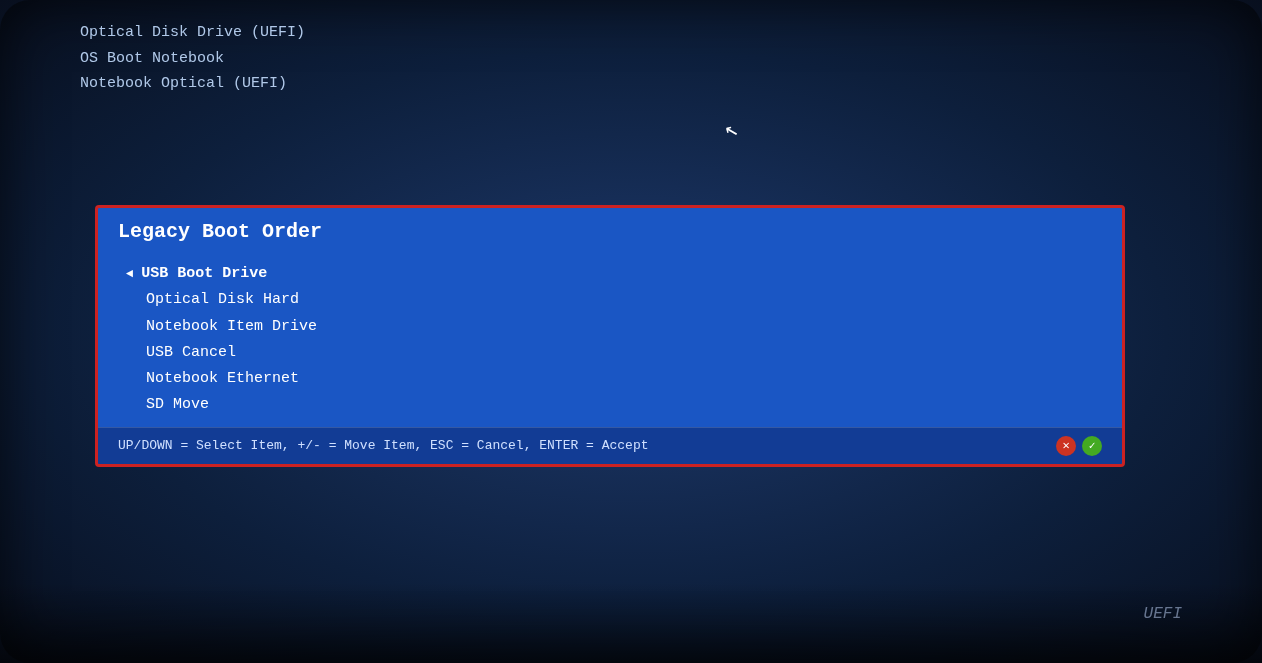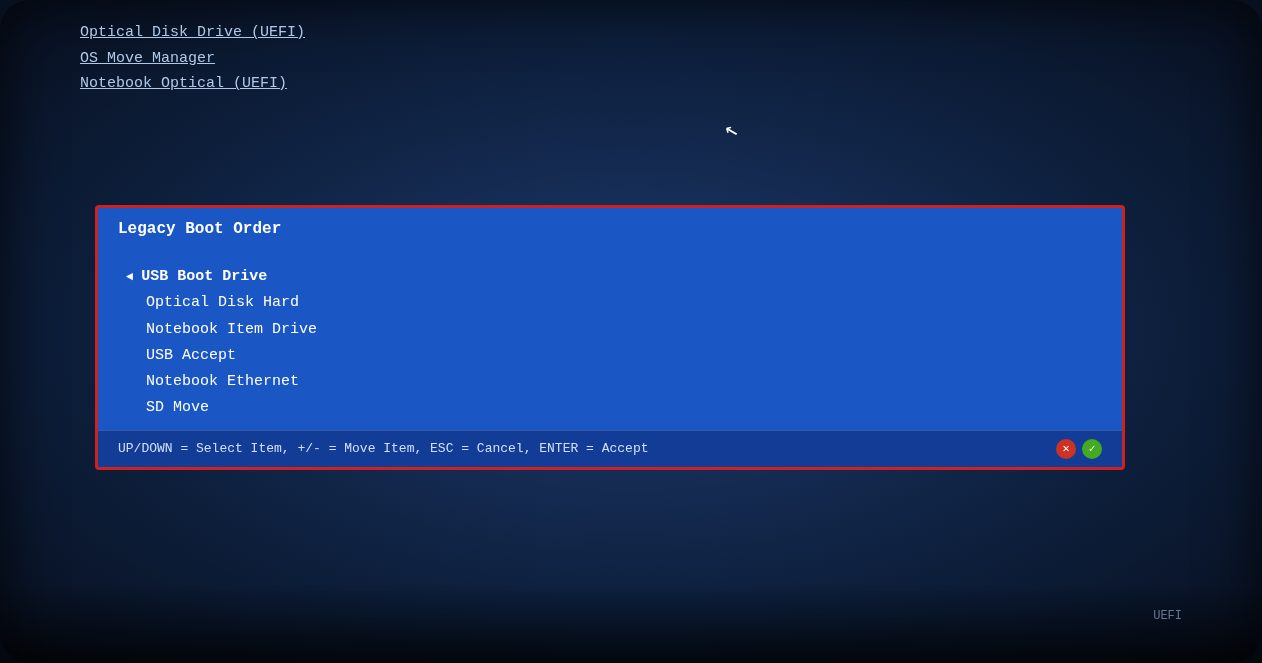--- a/index.html
+++ b/index.html
@@ -51,21 +51,20 @@
 
     .uefi-section .section-title {
       color: #d0e0ff;
       font-weight: bold;
       font-size: 15px;
     }
 
     .uefi-section .boot-item {
       padding-left: 20px;
       color: #b0c8e8;
-      text-decoration: underline;
     }
 
     .cursor-arrow {
       position: absolute;
       top: 100px;
       left: 665px;
       font-size: 22px;
       color: white;
       line-height: 1;
       transform: rotate(-15deg);
@@ -83,23 +82,23 @@
       padding: 0;
       overflow: hidden;
     }
 
     .legacy-body {
       padding: 12px 20px 8px 20px;
     }
 
     .legacy-title {
       color: #ffffff;
-      font-size: 16px;
-      font-weight: bold;
-      margin-bottom: 26px;
+      font-size: 20px;
+      font-weight: bold;
+      margin-bottom: 18px;
     }
 
     .legacy-item {
       color: #ffffff;
       font-size: 15px;
       line-height: 1.75;
       padding-left: 8px;
       display: flex;
       align-items: center;
       gap: 8px;
@@ -170,54 +169,55 @@
       background: linear-gradient(to bottom, transparent, rgba(0,0,0,0.6));
       pointer-events: none;
     }
 
     
     .bios-logo {
       position: absolute;
       bottom: 40px;
       right: 80px;
       color: rgba(200,220,255,0.5);
-      font-size: 12px;
+      font-size: 16px;
+      font-style: italic;
       margin-top: 44px;
     }
   </style>
 </head>
 <body>
 
 <div class="screen">
   <div class="bios-content">
 
     <div class="uefi-section">
       <div class="boot-item">Optical Disk Drive (UEFI)</div>
-      <div class="boot-item">OS Move Manager</div>
+      <div class="boot-item">OS Boot Notebook</div>
       <div class="boot-item">Notebook Optical (UEFI)</div>
     </div>
 
     <div class="cursor-arrow">↖</div>
 
     <div class="legacy-dialog">
       <div class="legacy-body">
         <div class="legacy-title">Legacy Boot Order</div>
 
         <div class="legacy-item selected">
           <span class="arrow-indicator">◄</span>
           <span>USB Boot Drive</span>
         </div>
         <div class="legacy-item">
           <span style="padding-left:20px">Optical Disk Hard</span>
         </div>
         <div class="legacy-item">
           <span style="padding-left:20px">Notebook Item Drive</span>
         </div>
         <div class="legacy-item">
-          <span style="padding-left:20px">USB Accept</span>
+          <span style="padding-left:20px">USB Cancel</span>
         </div>
         <div class="legacy-item">
           <span style="padding-left:20px">Notebook Ethernet</span>
         </div>
         <div class="legacy-item">
           <span style="padding-left:20px">SD Move</span>
         </div>
       </div>
 
       <div class="legacy-footer">

